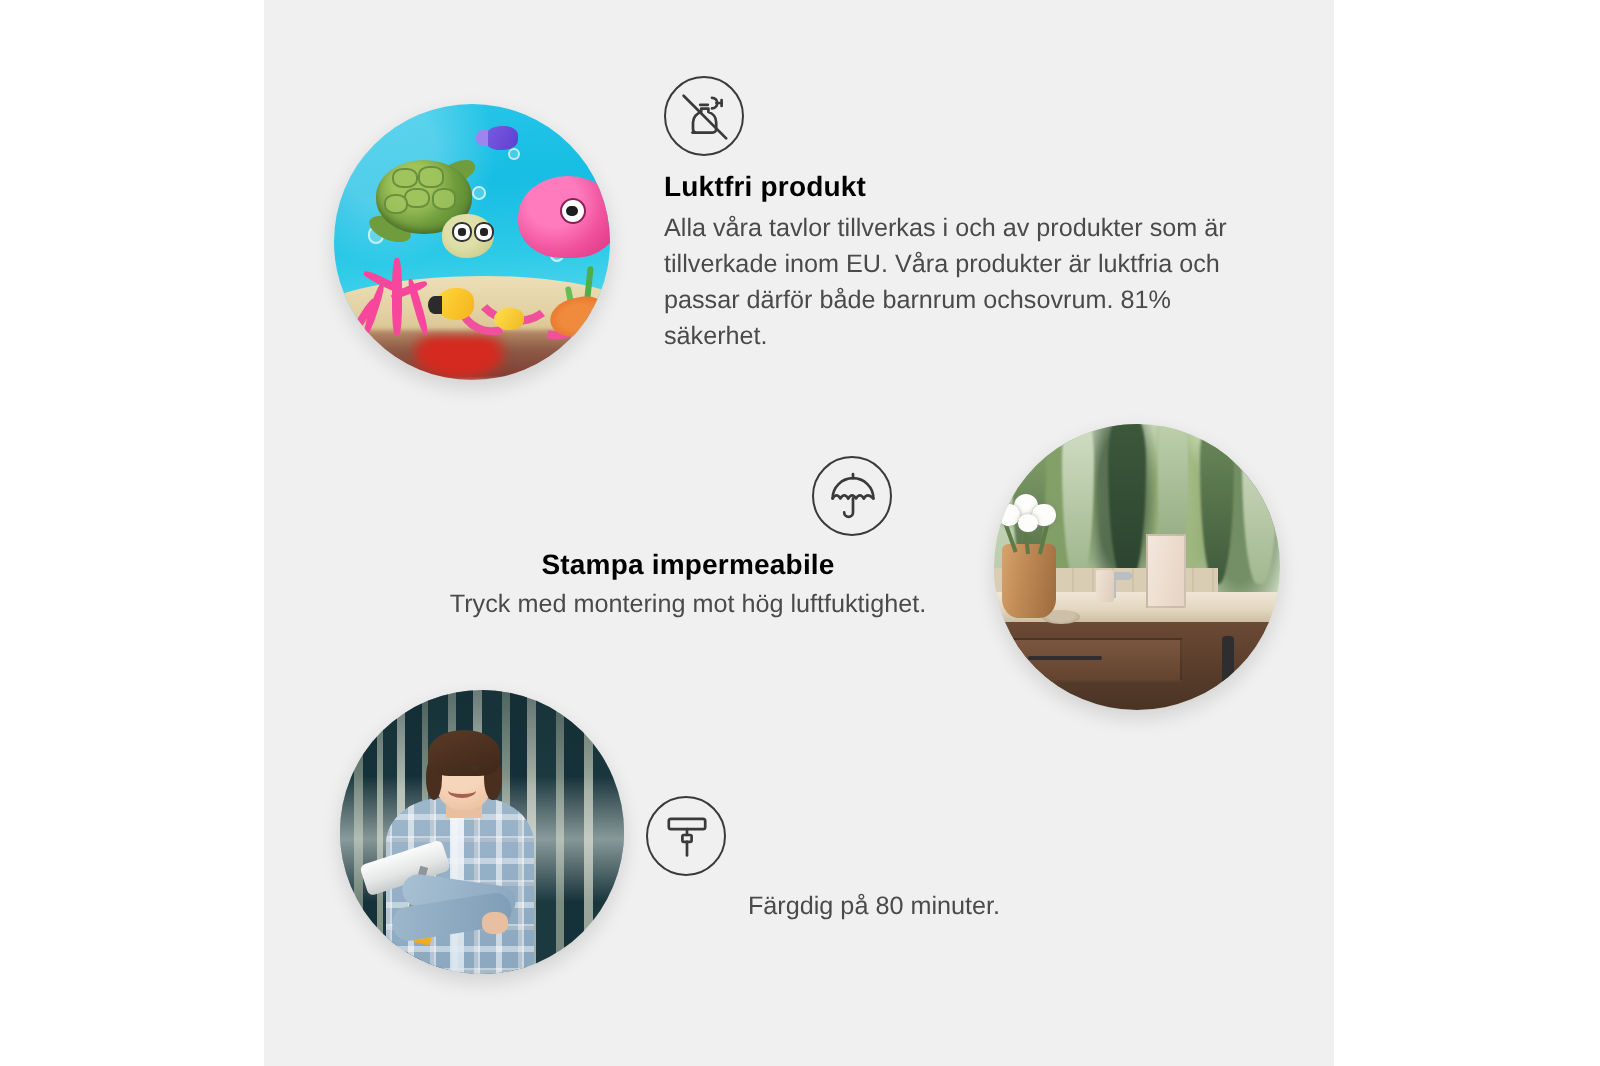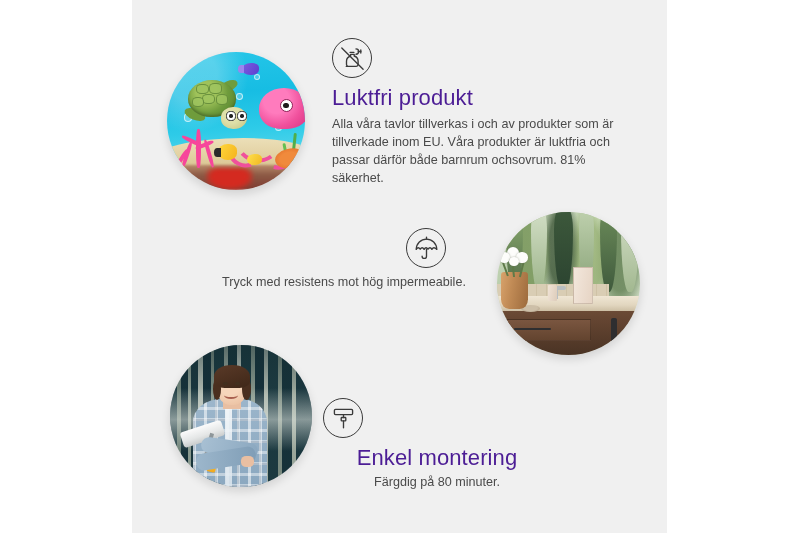--- a/index.html
+++ b/index.html
@@ -502,23 +502,23 @@
     border-radius: 50%;
     border: 1.6px solid #3a3a3a;
     display: flex;
     align-items: center;
     justify-content: center;
     box-sizing: border-box;
   }
   .badge svg { display: block; }
 
   .f-title {
-    font-size: 22px;
-    font-weight: normal;
-    color: #4c1d95;
+    font-size: 14px;
+    font-weight: bold;
+    color: #000000;
     letter-spacing: .1px;
   }
   .f-desc {
     font-size: 12.6px;
     line-height: 1.42;
     color: #4a4a4a;
   }
 
   
   #feat-odour {
@@ -693,29 +693,29 @@
     <div class="badge">
       <svg width="27" height="27" viewBox="0 0 27 27" fill="none" stroke="#3a3a3a" stroke-width="1.35" stroke-linecap="round" stroke-linejoin="round">
         <path d="M3.3 14.2c0-5.6 4.6-10.1 10.2-10.1s10.2 4.5 10.2 10.1"></path>
         <path d="M3.3 14.2c1.3-2.0 2.6-2.0 3.9 0 1.3-2.0 2.6-2.0 3.9 0"></path>
         <path d="M11.1 14.2c1.3-2.0 2.6-2.0 3.9 0 1.3-2.0 2.6-2.0 3.9 0"></path>
         <path d="M18.9 14.2c1.3-2.0 2.6-2.0 4.8 0"></path>
         <path d="M13.5 4.1V2.1"></path>
         <path d="M13.5 14.2v7.0c0 1.2-1.0 2.2-2.2 2.2s-2.2-1.0-2.2-2.2"></path>
       </svg>
     </div>
-    <div class="f-desc">Tryck med resistens mot hög impermeabile.</div>
+    <div class="f-title">Stampa impermeabile</div>
+    <div class="f-desc">Tryck med montering mot hög luftfuktighet.</div>
   </div>
 
   <div class="feature" id="feat-mount">
     <div class="badge">
       <svg width="27" height="27" viewBox="0 0 27 27" fill="none" stroke="#3a3a3a" stroke-width="1.35" stroke-linecap="round" stroke-linejoin="round">
         <rect x="4.4" y="4.4" width="18.2" height="5.2" rx="1.1"></rect>
         <path d="M13.5 9.6v2.9"></path>
         <rect x="11.2" y="12.5" width="4.6" height="3.4" rx="0.7"></rect>
         <path d="M13.5 15.9v6.8"></path>
       </svg>
     </div>
-    <div class="f-title">Enkel montering</div>
     <div class="f-desc">Färgdig på 80 minuter.</div>
   </div>
 
 </div>
 
 </body></html>

